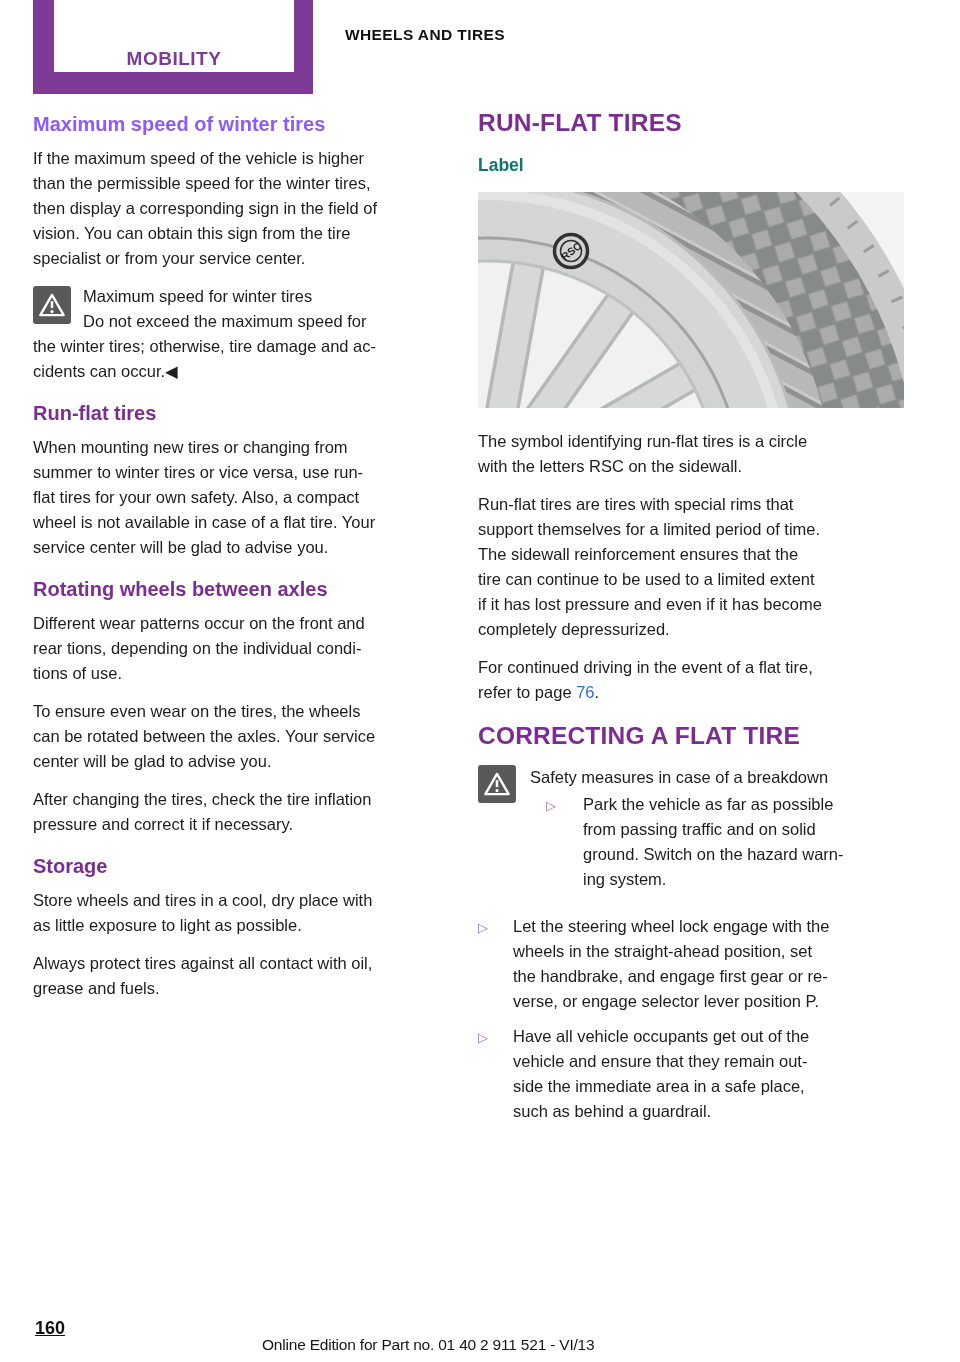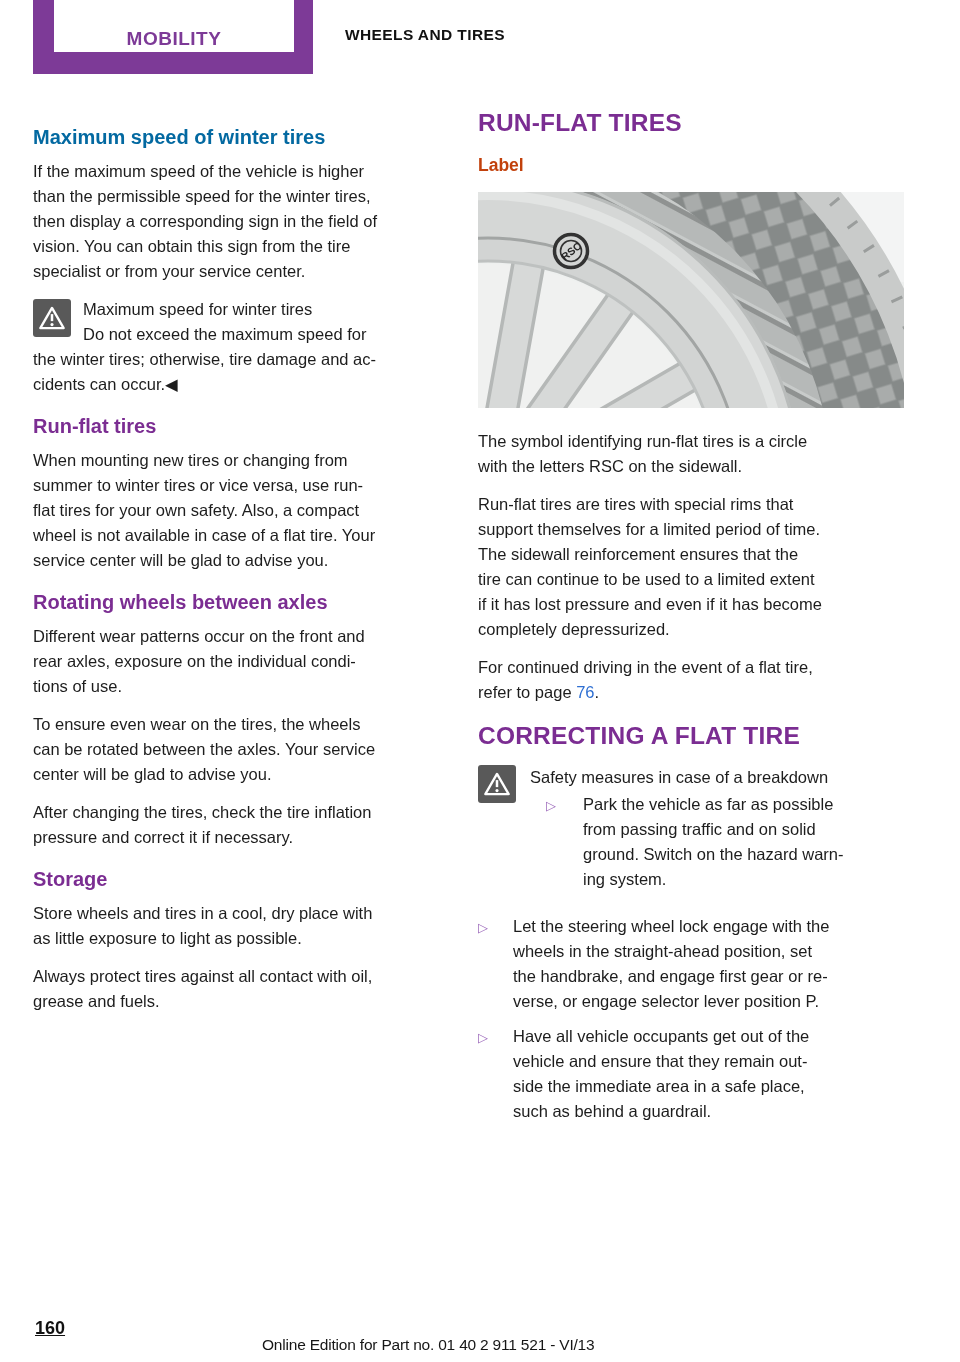--- a/index.html
+++ b/index.html
@@ -3,21 +3,21 @@
 <meta charset="utf-8">
 <style>
   html,body { margin:0; padding:0; background:#ffffff; }
   .page {
     position:relative; width:960px; height:1362px; background:#ffffff;
     font-family:"Liberation Sans", sans-serif; color:#1d1d1d; overflow:hidden;
   }
 
   
   .mobility-bracket {
-    position:absolute; left:33px; top:0; width:280px; height:74px;
+    position:absolute; left:33px; top:0; width:280px; height:94px;
     box-sizing:border-box;
     border-left:21px solid #7d3a97;
     border-right:19px solid #7d3a97;
     border-bottom:22px solid #7d3a97;
     display:flex; align-items:flex-end; justify-content:center;
     padding-bottom:2px;
   }
   .mobility-label {
     color:#7d3a97; font-size:19px; font-weight:bold; line-height:22px; letter-spacing:.5px;
   }
@@ -26,23 +26,23 @@
     font-size:15.5px; font-weight:bold; letter-spacing:.4px; color:#111;
   }
 
   
   .col { position:absolute; top:108px; }
   .col-left  { left:33px;  width:424px; }
   .col-right { left:478px; width:426px; }
 
   p.body { margin:0 0 13px 0; font-size:16.5px; line-height:25px; white-space:pre-line; }
   .h-sub   { margin:16px 0 9px 0; font-size:20px; line-height:26px; font-weight:bold; color:#7b2d92; }
-  .h-sub.first { margin-top:16px; color:#0369a1; }
+  .h-sub.first { margin-top:3px; color:#8b5cf6; }
   .h-big   { margin:0 0 16px 0; font-size:24.5px; line-height:30px; font-weight:bold; color:#7b2d92; letter-spacing:.2px; }
-  .h-small { margin:0 0 14px 0; font-size:17.5px; line-height:22px; font-weight:bold; color:#c2410c; }
+  .h-small { margin:0 0 14px 0; font-size:17.5px; line-height:22px; font-weight:bold; color:#0f766e; }
 
   
   .warn-icon {
     width:38px; height:38px; background:#595959; border-radius:3px;
     display:flex; align-items:center; justify-content:center; flex:0 0 38px;
   }
   .warning-float { margin:5px 0 14px 0; overflow:visible; }
   .warning-float .warn-icon { float:left; margin:2px 12px 6px 0; }
   .warning-float p.body { margin-bottom:0; }
 
@@ -109,21 +109,21 @@
 
     <div class="h-sub">Run-flat tires</div>
     <p class="body">When mounting new tires or changing from
 summer to winter tires or vice versa, use run-
 flat tires for your own safety. Also, a compact
 wheel is not available in case of a flat tire. Your
 service center will be glad to advise you.</p>
 
     <div class="h-sub">Rotating wheels between axles</div>
     <p class="body">Different wear patterns occur on the front and
-rear axles, exposure on the individual condi-
+rear tions, depending on the individual condi-
 tions of use.</p>
     <p class="body">To ensure even wear on the tires, the wheels
 can be rotated between the axles. Your service
 center will be glad to advise you.</p>
     <p class="body">After changing the tires, check the tire inflation
 pressure and correct it if necessary.</p>
 
     <div class="h-sub">Storage</div>
     <p class="body">Store wheels and tires in a cool, dry place with
 as little exposure to light as possible.</p>

